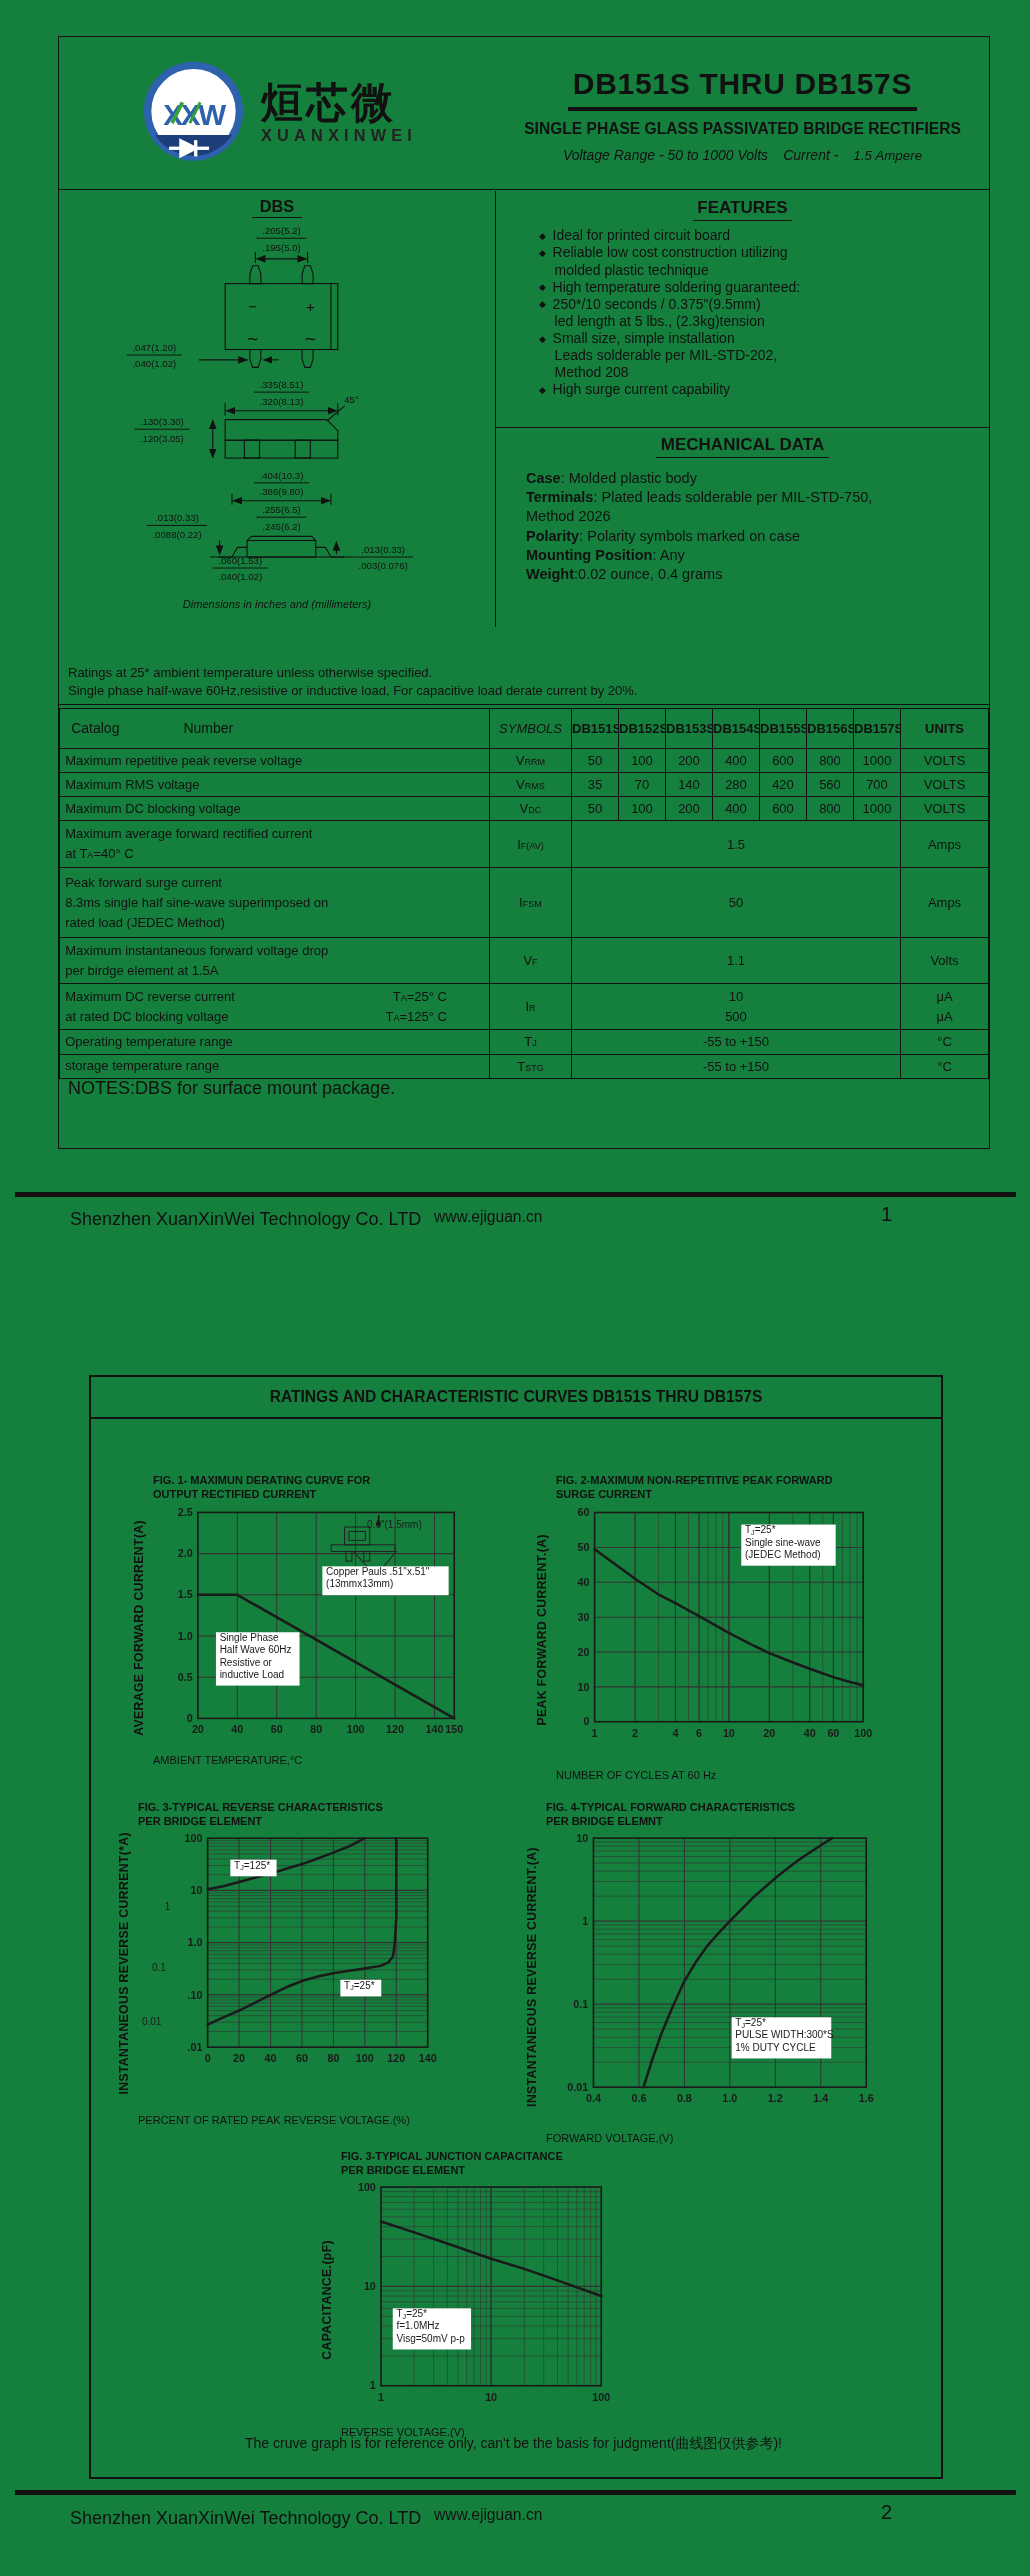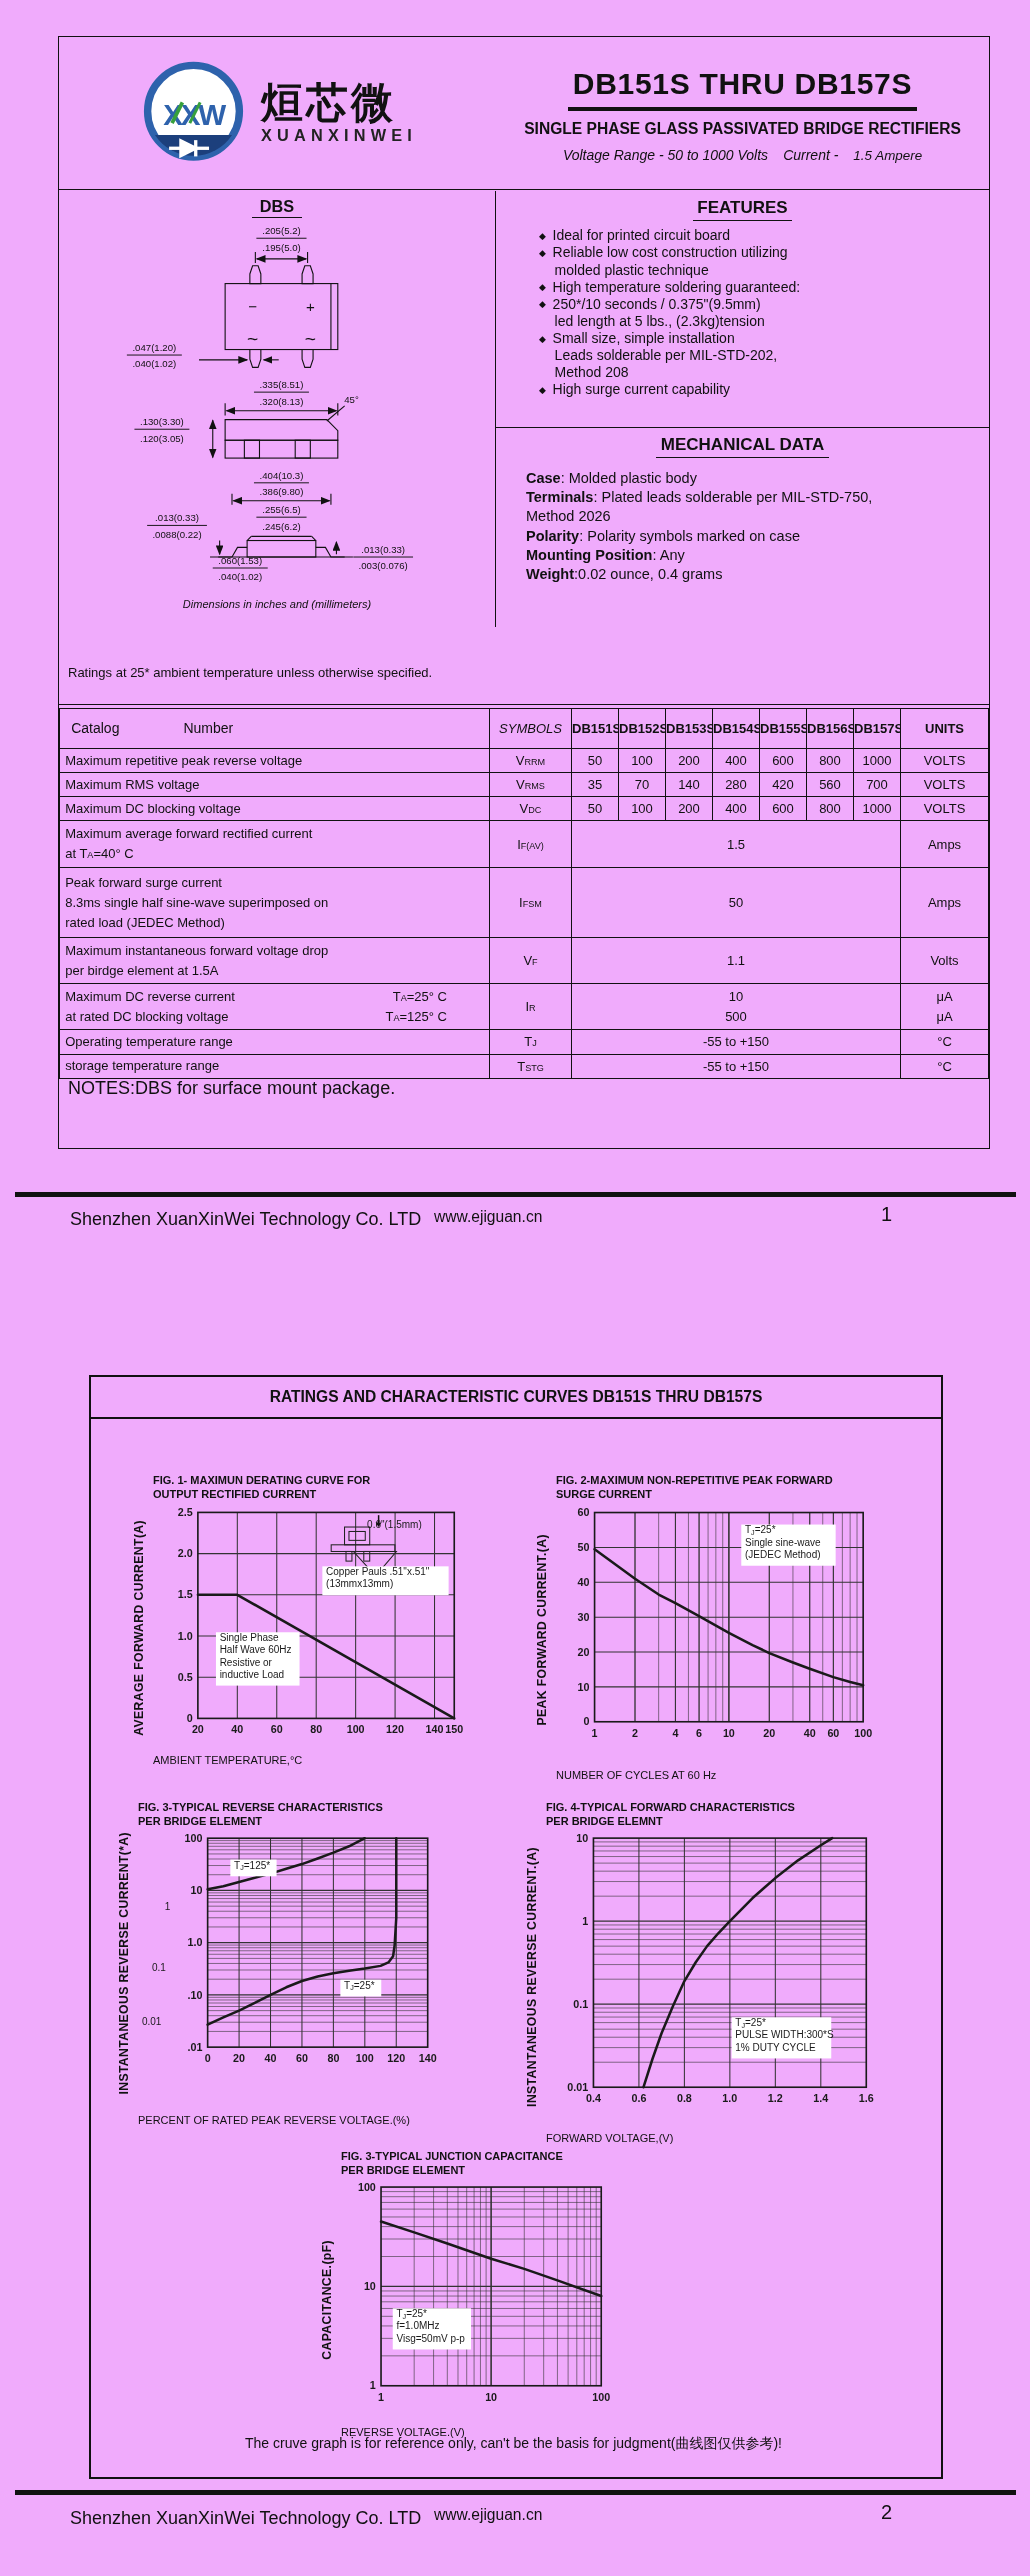--- a/index.html
+++ b/index.html
@@ -1,17 +1,17 @@
 <!DOCTYPE html>
 <html style="font-size:12px"><head>
 <meta charset="utf-8">
 <style>
   html,body{margin:0;padding:0;background:#fff;}
   body{font-family:"Liberation Sans",sans-serif;color:#111;}
-  #page{position:relative;width:1031px;height:2576px;background:#f0abfc;overflow:hidden;}
+  #page{position:relative;width:1031px;height:2576px;background:#15803d;overflow:hidden;}
 
   
   #box1{position:absolute;left:58px;top:36px;width:930px;height:1111px;border:1.5px solid #111;}
   .hdr{position:absolute;left:0;top:0;width:100%;height:152px;border-bottom:1.5px solid #111;display:flex;}
   .logo-wrap{width:437px;display:flex;align-items:center;justify-content:center;gap:12px;}
   .logo-cjk{font-size:42px;font-weight:700;letter-spacing:3px;line-height:1.05;}
   .logo-en{font-size:16.3px;font-weight:600;letter-spacing:5.2px;color:#222;margin-top:1.5px;}
   .title-wrap{flex:1;display:flex;flex-direction:column;align-items:center;justify-content:center;padding-top:4.5px;}
   .ptitle{font-size:30px;font-weight:800;letter-spacing:0.7px;}
   .ptitle-rule{width:349px;height:3.7px;background:#111;margin:6px 0 9px;}
@@ -241,20 +241,21 @@
               <div><b>Polarity</b>: Polarity symbols marked on case</div>
               <div><b>Mounting Position</b>: Any</div>
               <div><b>Weight</b>:0.02 ounce, 0.4 grams</div>
             </div>
         </div>
       </div>
     </div>
 
     <div class="ratnotes">
       <div>Ratings at 25* ambient temperature unless otherwise specified.</div>
+      <div>Single phase half-wave 60Hz,resistive or inductive load, For capacitive load derate current by 20%.</div>
     </div>
 
     <table class="rt" id="rtable">
         <colgroup>
           <col style="width:430px">
           <col style="width:82px">
           <col style="width:47px">
           <col style="width:47px">
           <col style="width:47px">
           <col style="width:47px">

